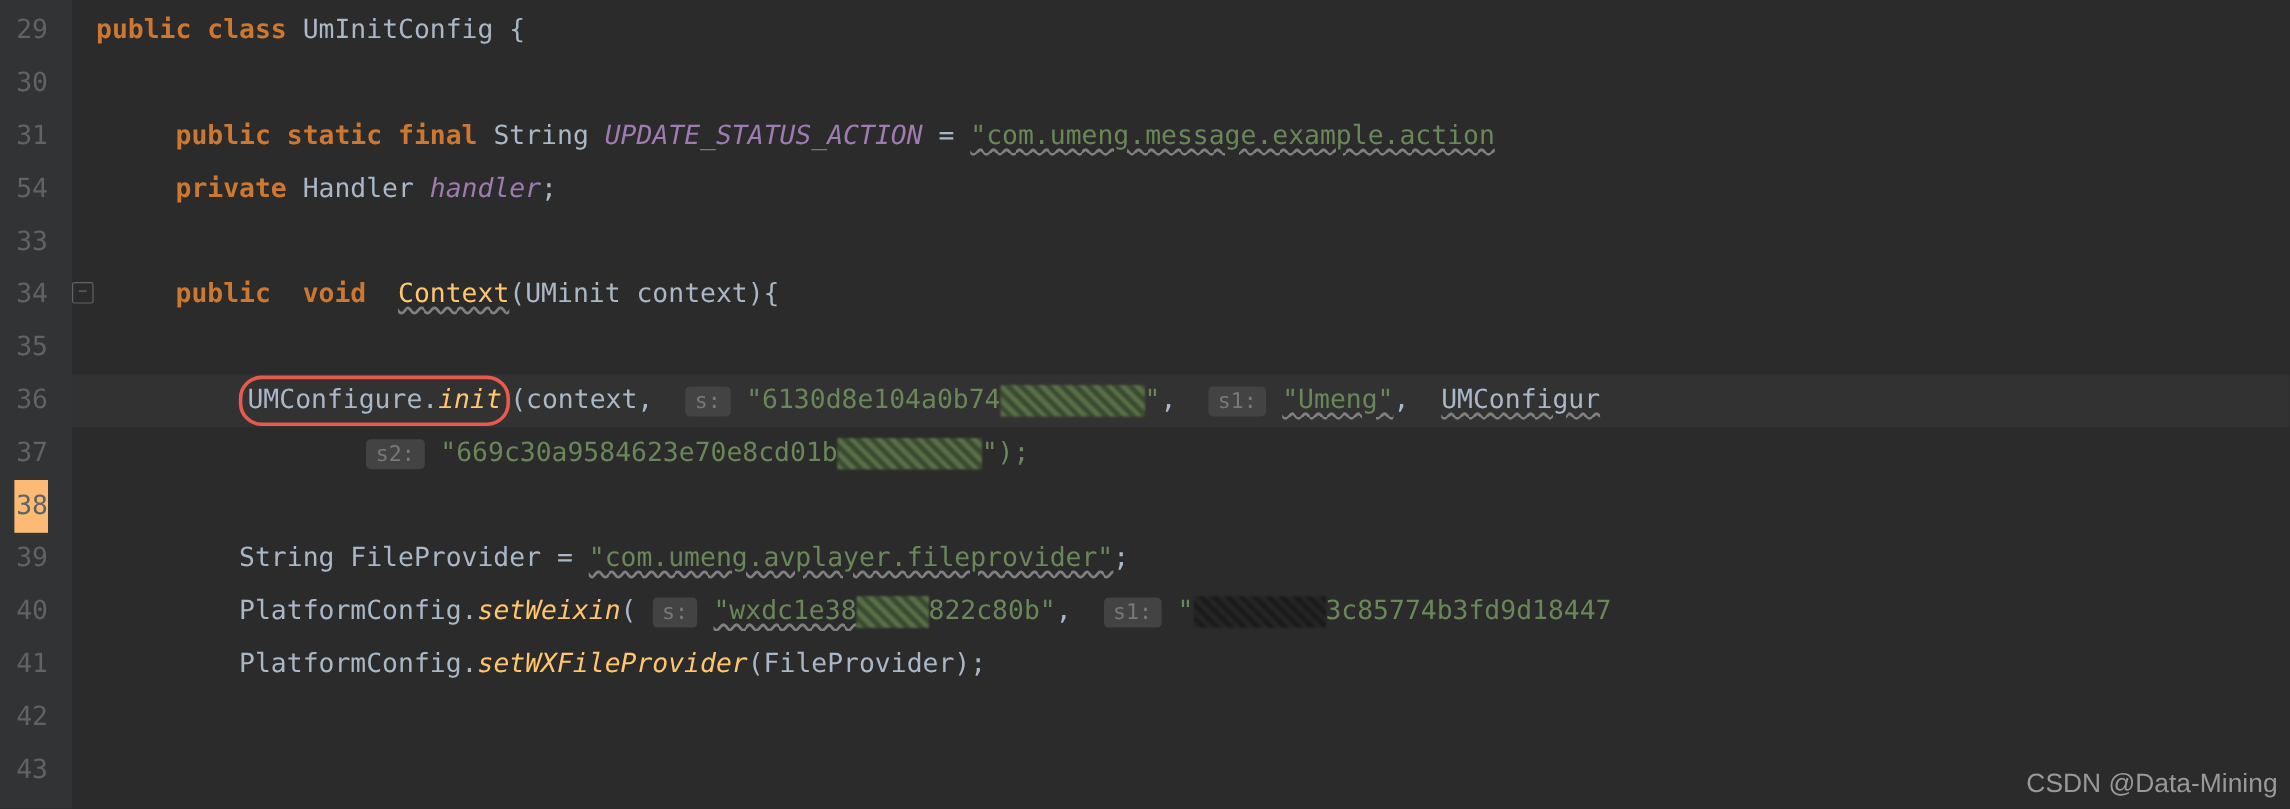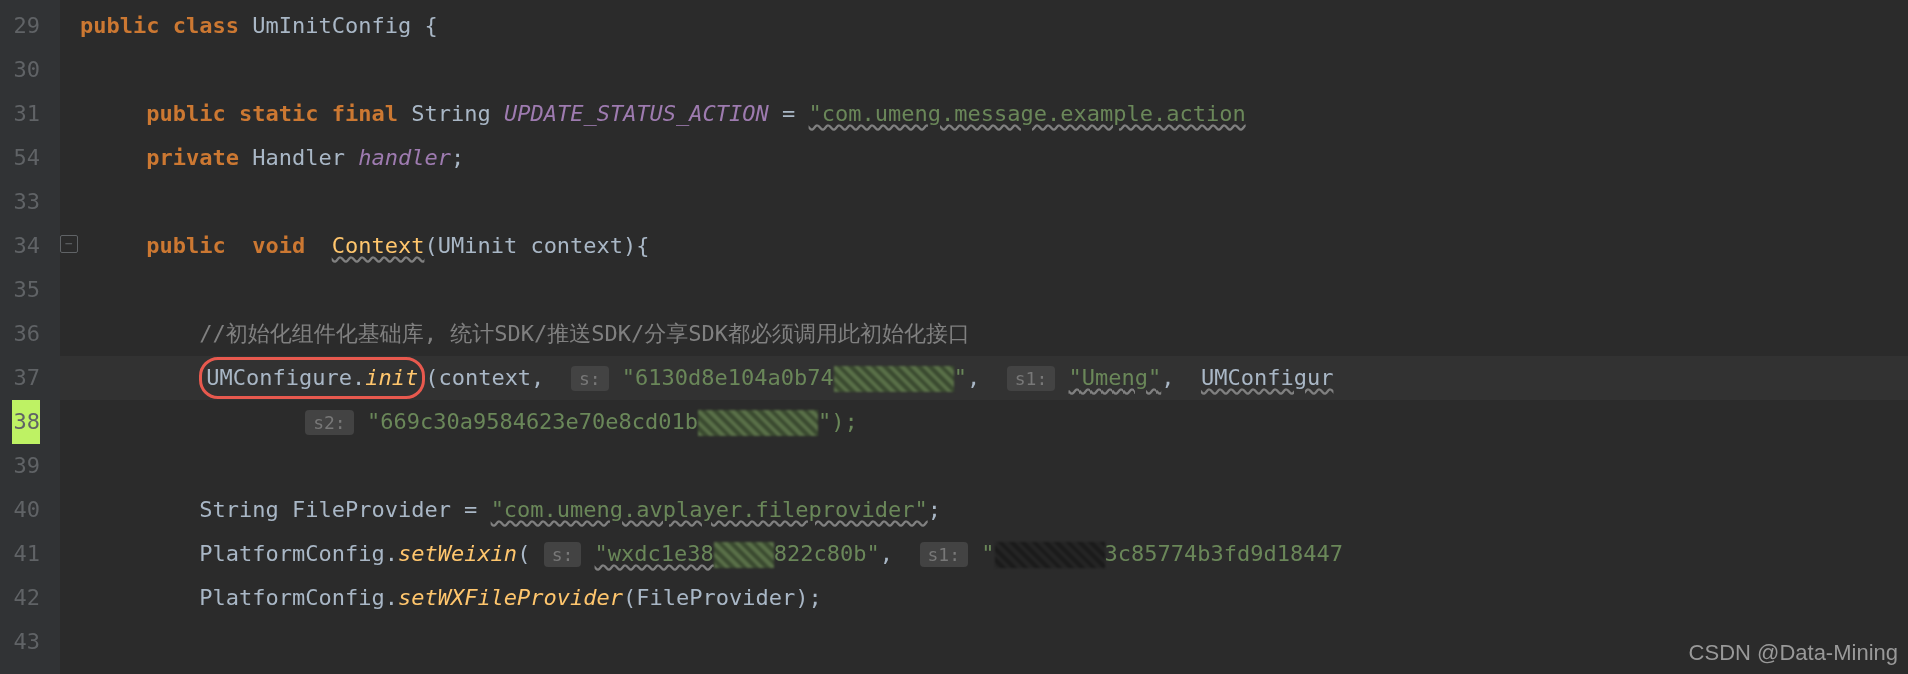--- a/index.html
+++ b/index.html
@@ -29,21 +29,21 @@
       padding: 4px 20px 4px 12px;
       user-select: none;
       min-width: 60px;
     }
     .gutter-line {
       height: 44px;
       line-height: 44px;
       text-align: right;
     }
     .gutter-line.highlight {
-      background: #bef264;
+      background: #fdba74;
     }
     .code-area {
       flex: 1;
       padding: 4px 0 20px 0;
       position: relative;
     }
     .code-line {
       height: 44px;
       line-height: 44px;
       padding-left: 20px;
@@ -150,21 +150,20 @@
     <div class="code-line">     <span class="keyword-bold">public</span> <span class="keyword-bold">static</span> <span class="keyword-bold">final</span> <span>String</span> <span class="field">UPDATE_STATUS_ACTION</span><span> = </span><span class="string underline-wavy">"com.umeng.message.example.action</span></div>
 
     <div class="code-line">     <span class="keyword-bold">private</span> <span>Handler</span> <span class="field">handler</span><span>;</span></div>
 
     <div class="code-line"></div>
 
     <div class="code-line"><span class="fold-indicator">−</span>     <span class="keyword-bold">public</span>  <span class="keyword-bold">void</span>  <span class="method-name underline-wavy">Context</span><span>(UMinit context){</span></div>
 
     <div class="code-line"></div>
 
-    <div class="code-line">         <span class="comment">//初始化组件化基础库, 统计SDK/推送SDK/分享SDK都必须调用此初始化接口</span></div>
 
     <div class="code-line highlight">         <span class="highlight-box"><span>UMConfigure</span><span>.</span><span class="static-method">init</span></span><span>(context,</span>  <span class="param-hint">s:</span> <span class="string">"6130d8e104a0b74</span><span class="pixelated"></span><span class="string">"</span><span>,</span>  <span class="param-hint">s1:</span> <span class="string underline-wavy">"Umeng"</span><span>,</span>  <span class="underline-wavy">UMConfigur</span></div>
 
     <div class="code-line">                 <span class="param-hint">s2:</span> <span class="string">"669c30a9584623e70e8cd01b</span><span class="pixelated"></span><span class="string">");</span></div>
 
     <div class="code-line"></div>
 
     <div class="code-line">         <span>String FileProvider = </span><span class="string underline-wavy">"com.umeng.avplayer.fileprovider"</span><span>;</span></div>
 
     <div class="code-line">         <span>PlatformConfig.</span><span class="static-method">setWeixin</span><span>(</span> <span class="param-hint">s:</span> <span class="string underline-wavy">"wxdc1e38</span><span class="pixelated" style="width:60px"></span><span class="string">822c80b"</span><span>,</span>  <span class="param-hint">s1:</span> <span class="string">"</span><span class="pixelated-dark"></span><span class="string">3c85774b3fd9d18447</span></div>

